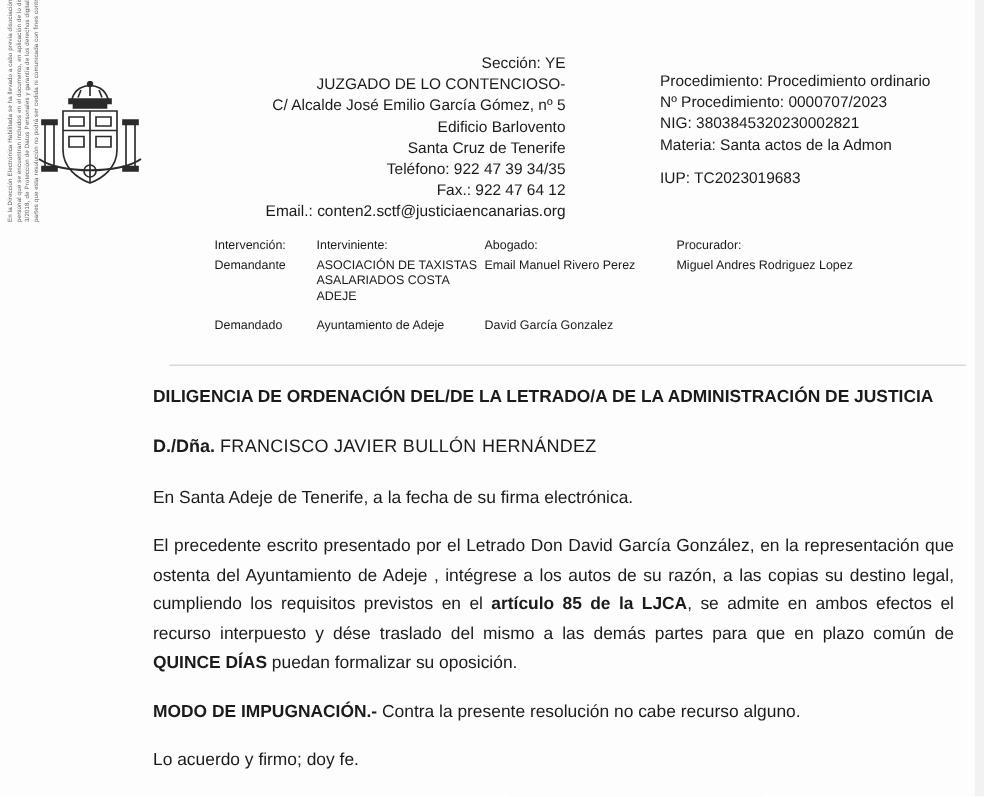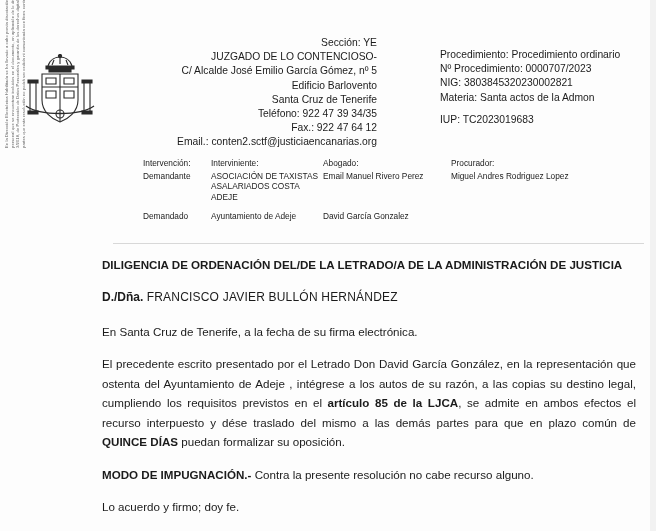--- a/index.html
+++ b/index.html
@@ -236,21 +236,21 @@
   <div class="divider"></div>
 
   <div class="body">
     <div class="title">DILIGENCIA DE ORDENACIÓN DEL/DE LA LETRADO/A DE LA ADMINISTRACIÓN DE JUSTICIA</div>
 
     <div class="name-line">
       <span class="bold">D./Dña.</span>
       <span class="nm">FRANCISCO JAVIER BULLÓN HERNÁNDEZ</span>
     </div>
 
-    <p class="para">En Santa Cruz de Tenerife, a la fecha de su firma electrónica.</p>
+    <p class="para">En Santa Adeje de Tenerife, a la fecha de su firma electrónica.</p>
 
     <p class="para"><span>El precedente escrito presentado por el Letrado Don David García González, en la representación que ostenta del Ayuntamiento de Adeje , intégrese a los autos de su razón, a las copias su destino legal, cumpliendo los requisitos previstos en el </span><span class="b">artículo 85 de la LJCA</span><span>, se admite en ambos efectos el recurso interpuesto y dése traslado del mismo a las demás partes para que en plazo común de </span><span class="b">QUINCE DÍAS</span><span> puedan formalizar su oposición.</span></p>
 
     <p class="para"><span class="b">MODO DE IMPUGNACIÓN.-</span><span> Contra la presente resolución no cabe recurso alguno.</span></p>
 
     <p class="lastline">Lo acuerdo y firmo; doy fe.</p>
   </div>
 
   <div class="edge"></div>
 </div>

